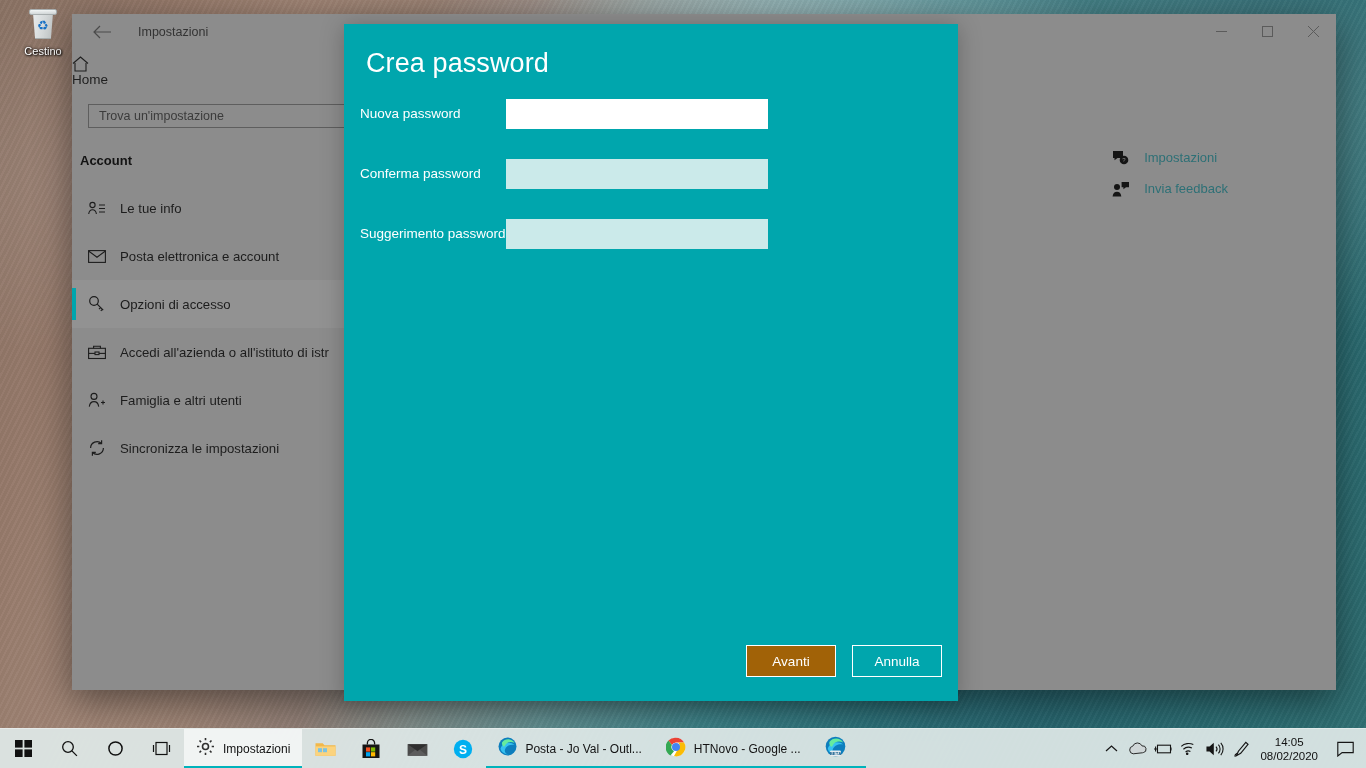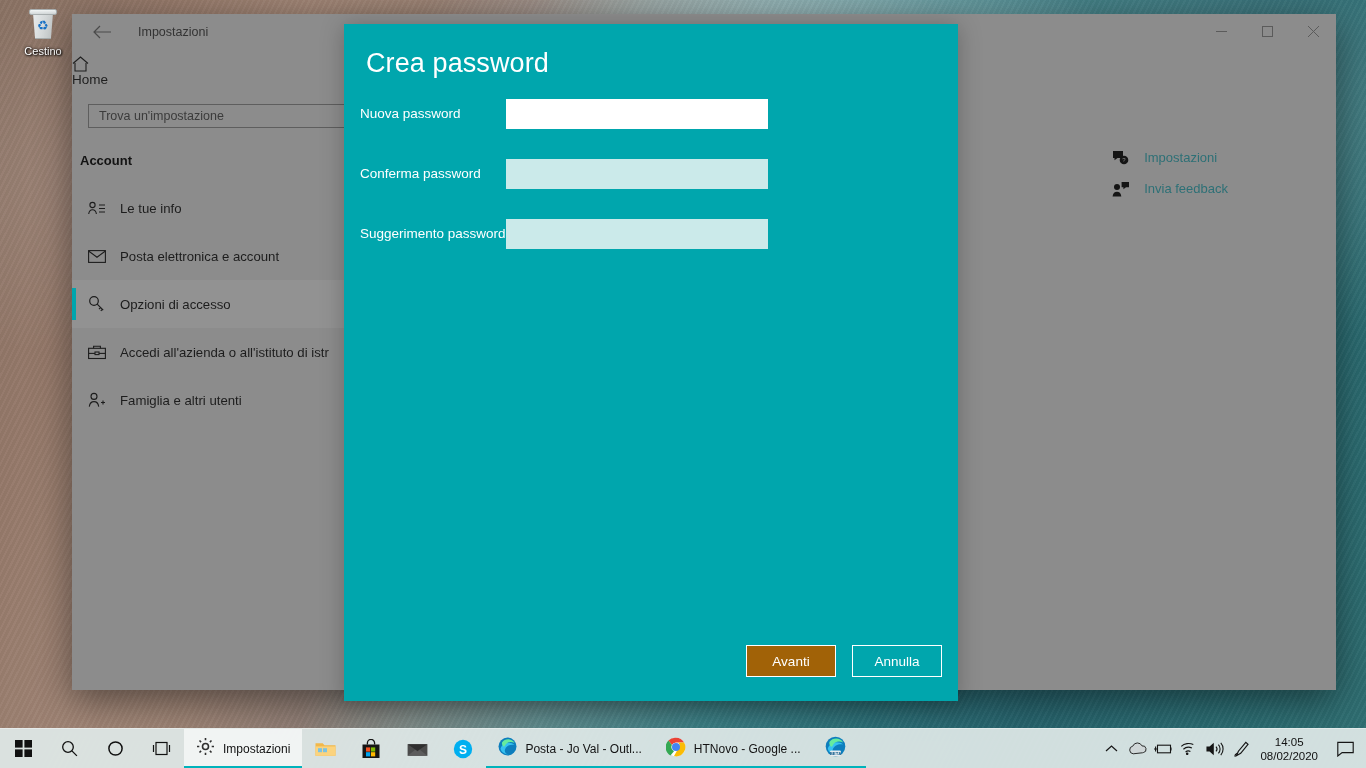--- a/index.html
+++ b/index.html
@@ -350,20 +350,31 @@
           <span class="ic">
             <svg width="18" height="16" viewBox="0 0 18 16" fill="none" stroke="#1d1d1d" stroke-width="1.1">
               <circle cx="6" cy="4.4" r="3"></circle>
                 <path d="M1.3 14.6c0.5-3.6 2.4-5 4.7-5s4.2 1.4 4.7 5"></path>
               <path d="M13 10.5h4M15 8.5v4"></path>
             </svg>
           </span>
           <span class="tx">Famiglia e altri utenti</span>
         </div>
 
+        <div class="nav-item">
+          <span class="ic">
+            <svg width="18" height="18" viewBox="0 0 18 18" fill="none" stroke="#1d1d1d" stroke-width="1.2">
+              <path d="M2.6 9a6.4 6.4 0 0 1 10.9-4.5"></path>
+                <path d="M15.4 9a6.4 6.4 0 0 1-10.9 4.5"></path>
+              <path d="M13.6 1.3v3.4h-3.4"></path>
+                <path d="M4.4 16.7v-3.4h3.4"></path>
+            </svg>
+          </span>
+          <span class="tx">Sincronizza le impostazioni</span>
+        </div>
 
       </div>
     </div>
 
     <div id="content">
       <div class="help-panel">
 
         <div class="help-link">
           <span class="ic">
             <svg width="18" height="16" viewBox="0 0 18 16" fill="#151515">

